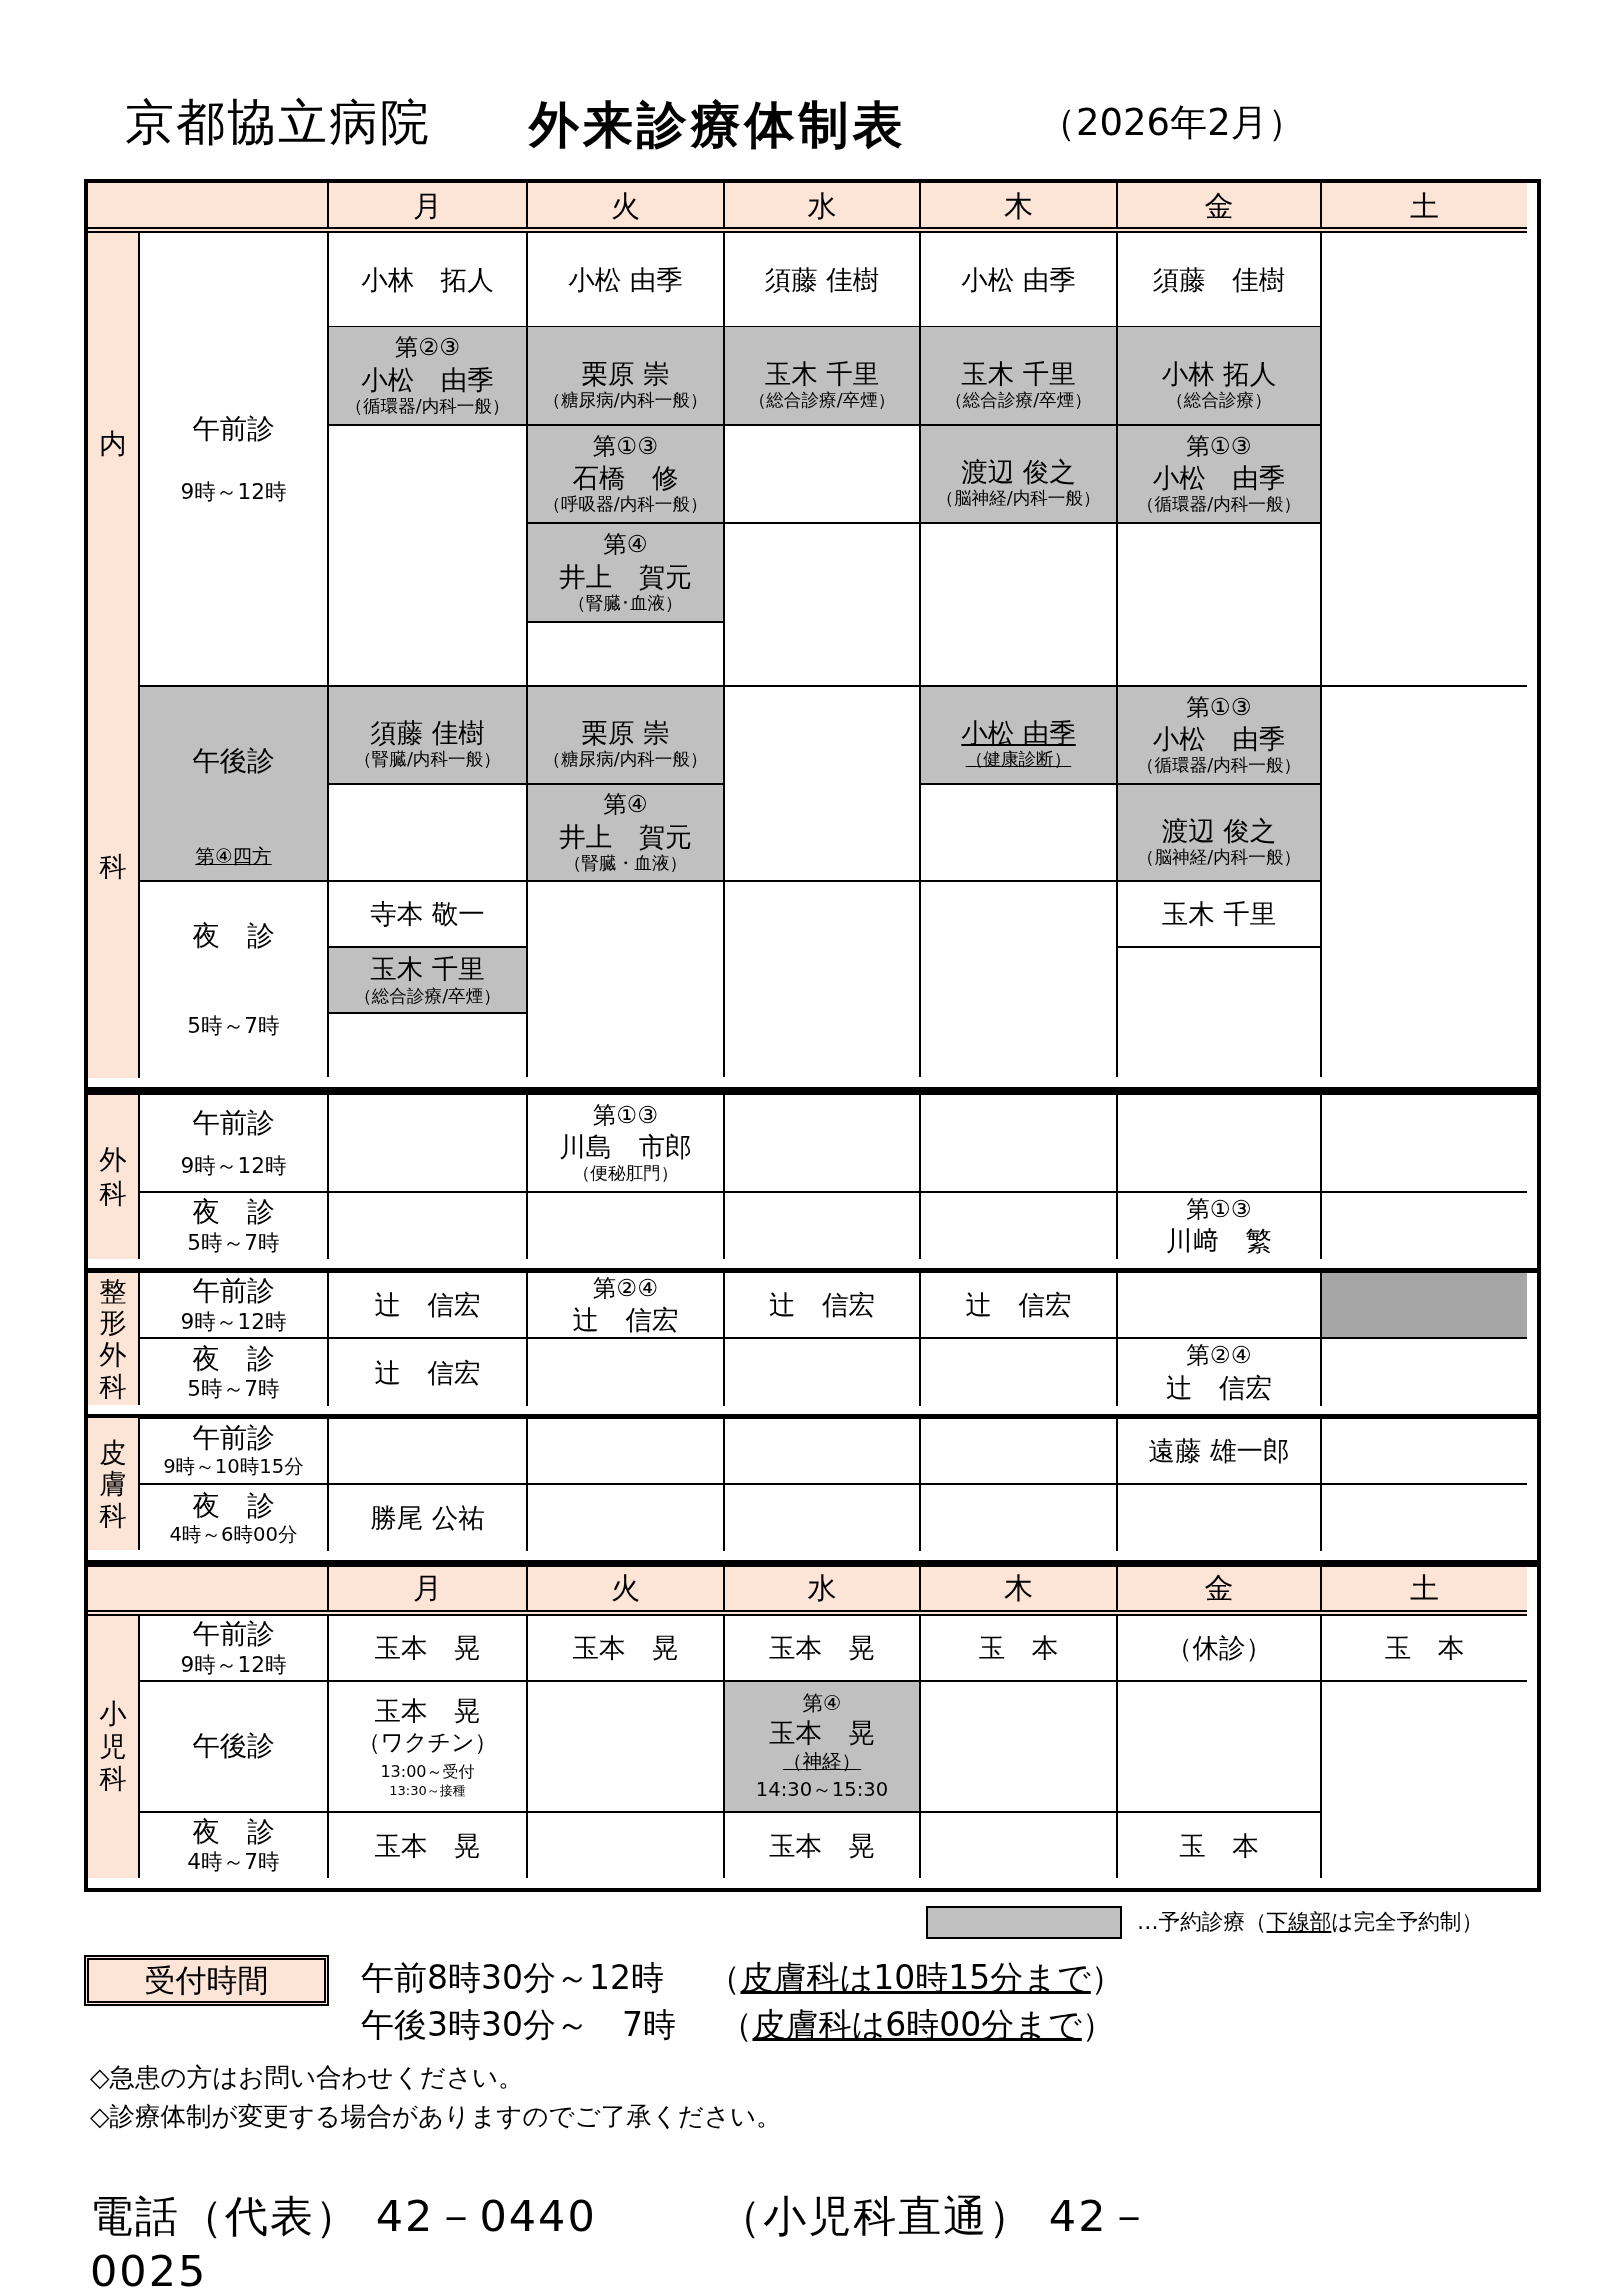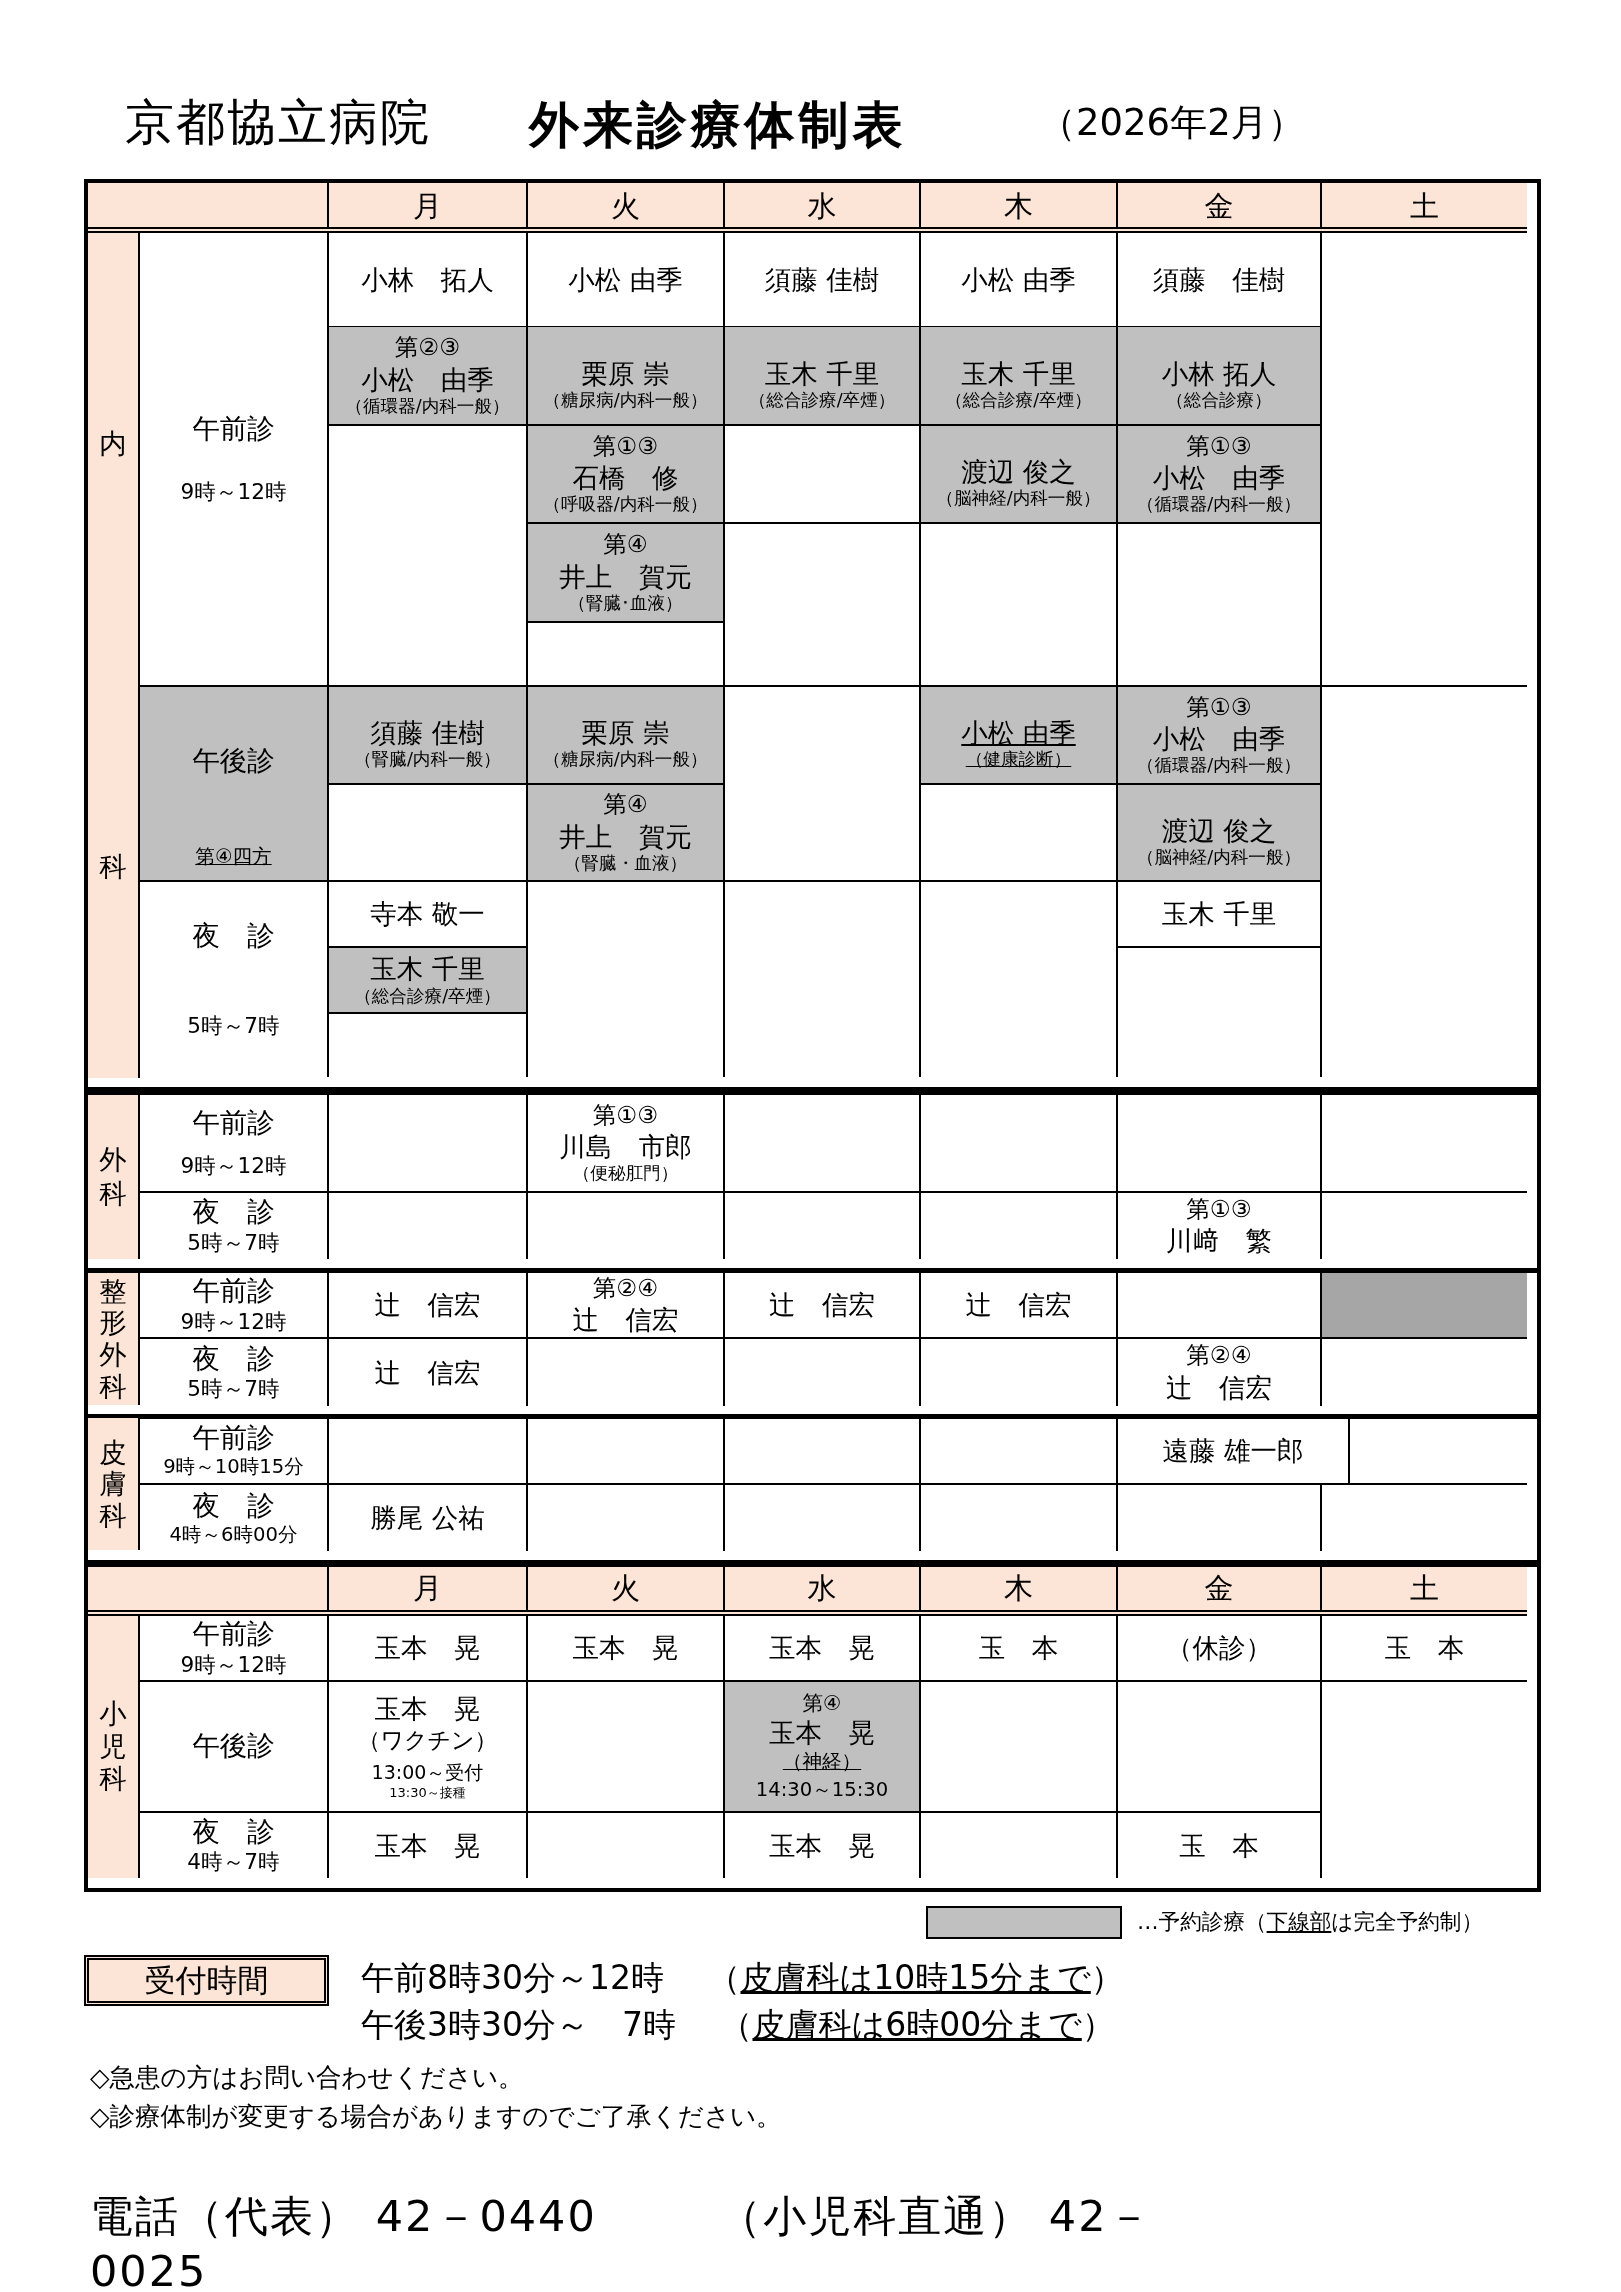--- a/index.html
+++ b/index.html
@@ -251,21 +251,21 @@
     <span class="lbl-time" style="font-size:19.6px">9時～10時15分</span>
   </div>
   <div class="cell" style="left:52px;top:67px;width:189px;height:66px;border-bottom:none;">
     <span class="lbl-sess">夜　診</span>
     <span class="lbl-time" style="font-size:19.6px">4時～6時00分</span>
   </div>
   <div class="cell" style="left:241px;top:0;width:199px;height:67px;"></div>
   <div class="cell" style="left:440px;top:0;width:197px;height:67px;"></div>
   <div class="cell" style="left:637px;top:0;width:196px;height:67px;"></div>
   <div class="cell" style="left:833px;top:0;width:197px;height:67px;"></div>
-  <div class="cell nm" style="left:1030px;top:0;width:232px;height:67px;">遠藤 雄一郎</div>
+  <div class="cell nm" style="left:1030px;top:0;width:204px;height:67px;">遠藤 雄一郎</div>
   <div class="cell" style="left:1234px;top:0;width:205px;height:67px;border-right:none;"></div>
   <div class="cell nm" style="left:241px;top:67px;width:199px;height:66px;border-bottom:none;">勝尾 公祐</div>
   <div class="cell" style="left:440px;top:67px;width:197px;height:66px;border-bottom:none;"></div>
   <div class="cell" style="left:637px;top:67px;width:196px;height:66px;border-bottom:none;"></div>
   <div class="cell" style="left:833px;top:67px;width:197px;height:66px;border-bottom:none;"></div>
   <div class="cell" style="left:1030px;top:67px;width:204px;height:66px;border-bottom:none;"></div>
   <div class="cell" style="left:1234px;top:67px;width:205px;height:66px;border-right:none;border-bottom:none;"></div>
 </div>
 
 <div class="block" style="top:1563px;height:321px;">
@@ -298,21 +298,21 @@
   <div class="cell nm" style="left:241px;top:49px;width:199px;height:66px;">玉本　晃</div>
   <div class="cell nm" style="left:440px;top:49px;width:197px;height:66px;">玉本　晃</div>
   <div class="cell nm" style="left:637px;top:49px;width:196px;height:66px;">玉本　晃</div>
   <div class="cell nm" style="left:833px;top:49px;width:197px;height:66px;">玉　本</div>
   <div class="cell nm" style="left:1030px;top:49px;width:204px;height:66px;">（休診）</div>
   <div class="cell nm" style="left:1234px;top:49px;width:205px;height:66px;border-right:none;">玉　本</div>
 
   <div class="cell" style="left:241px;top:115px;width:199px;height:131px;line-height:1.3;">
     <span class="nm">玉本　晃</span>
     <span class="sub" style="font-size:23px">（ワクチン）</span>
-    <span class="sub" style="font-size:19px;margin-top:3.9px">13:00～受付</span>
+    <span class="sub" style="font-size:16px;margin-top:3.9px">13:00～受付</span>
     <span class="sub" style="font-size:13px">13:30～接種</span>
   </div>
   <div class="cell" style="left:440px;top:115px;width:197px;height:131px;"></div>
   <div class="cell gray" style="left:637px;top:115px;width:196px;height:131px;">
     <span class="ord" style="font-size:20.6px">第④</span>
     <span class="nm">玉本　晃</span>
     <span class="sub u" style="font-size:19.6px">（神経）</span>
     <span class="sub" style="font-size:19.6px;margin-top:3.9px">14:30～15:30</span>
   </div>
   <div class="cell" style="left:833px;top:115px;width:197px;height:131px;"></div>

